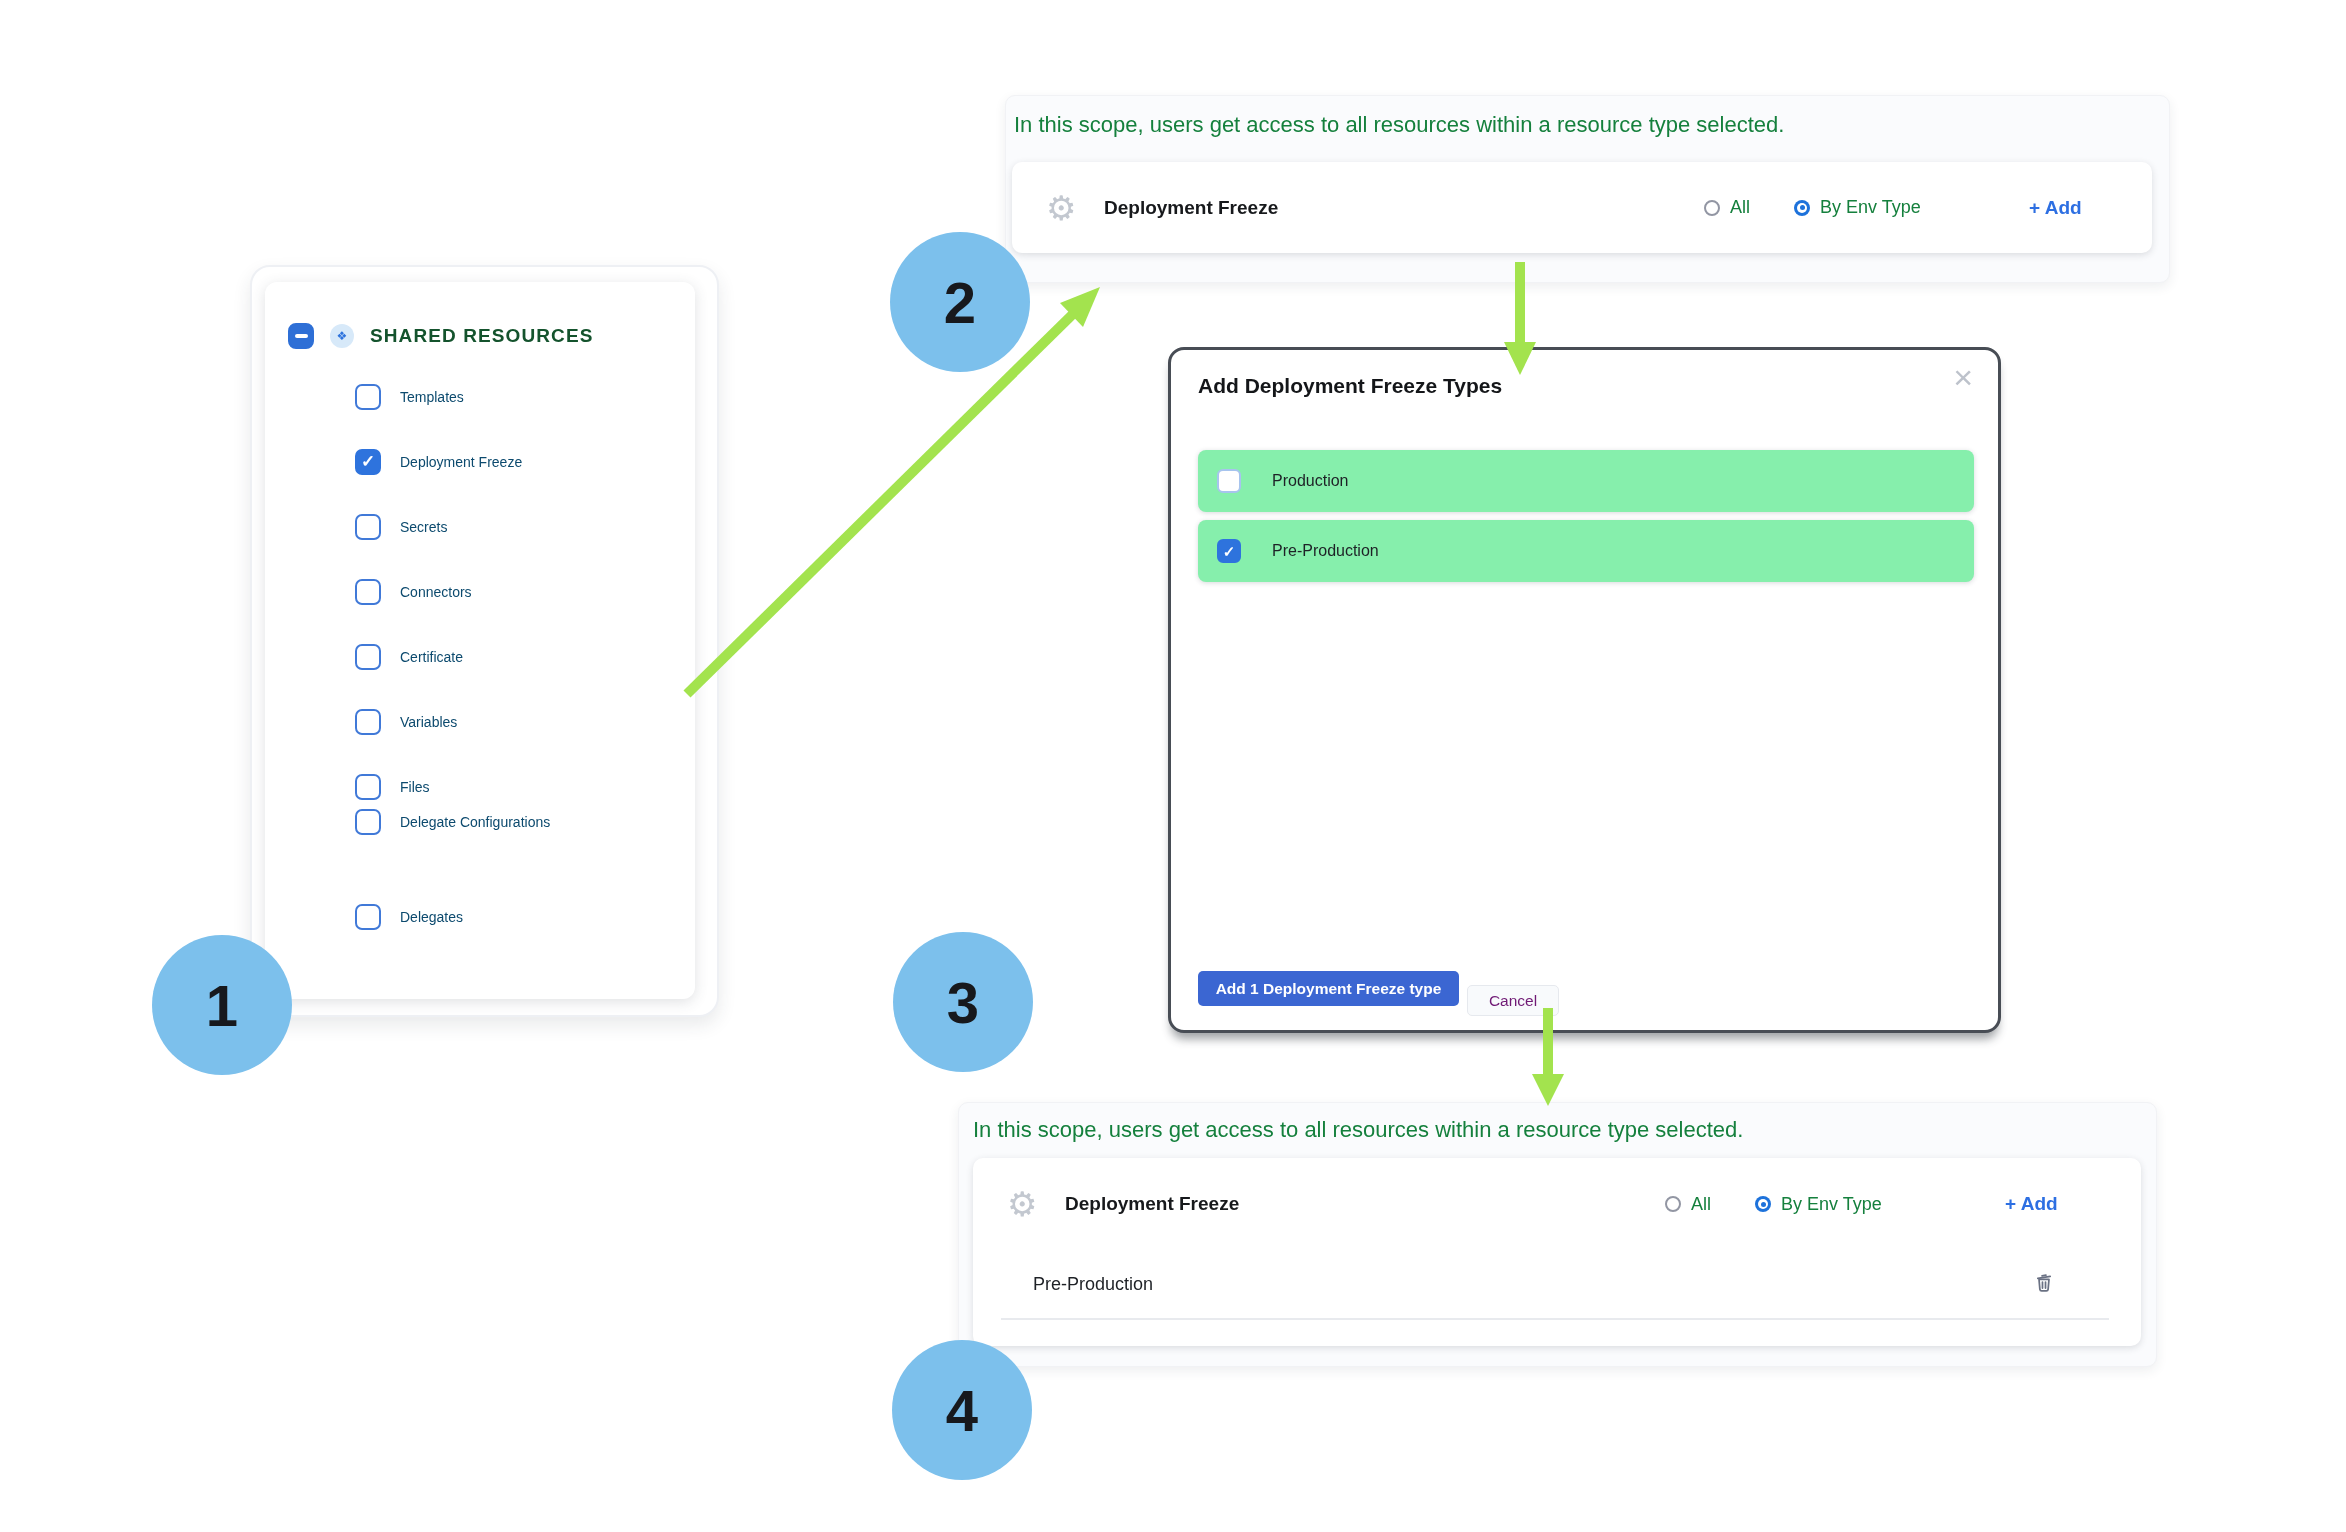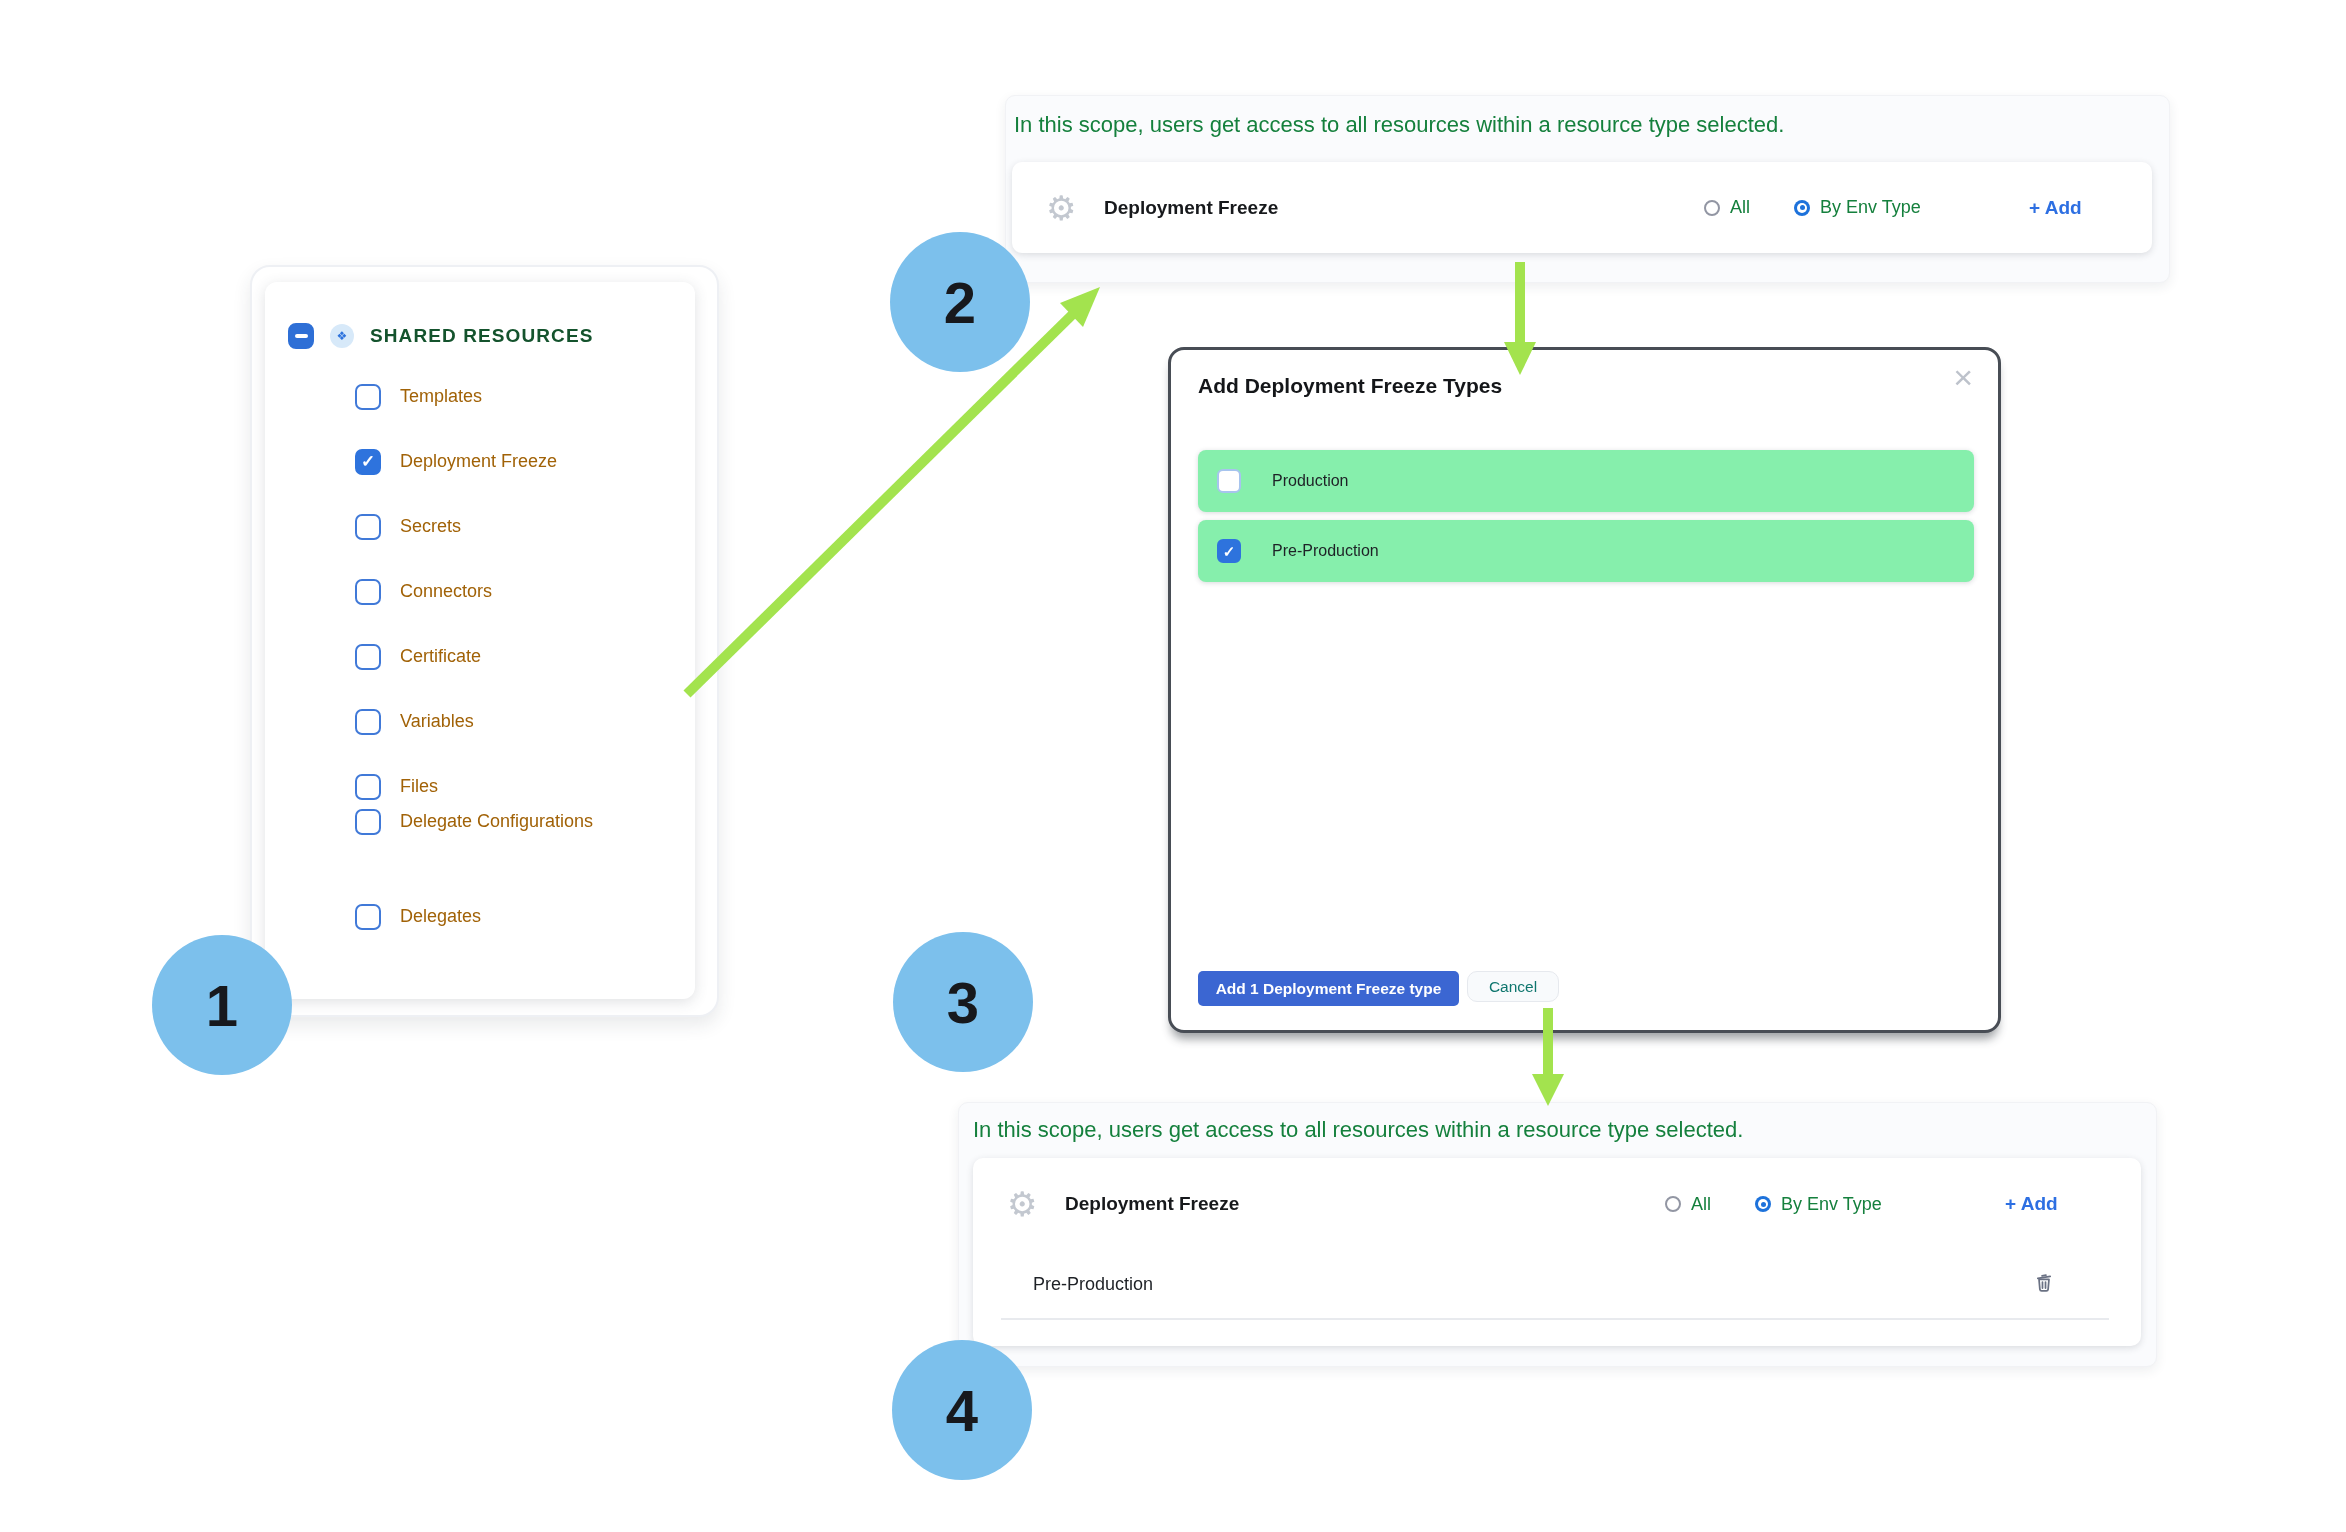--- a/index.html
+++ b/index.html
@@ -18,21 +18,21 @@
     background:#fff;border-radius:12px;
     box-shadow:0 3px 14px rgba(60,66,82,.16);z-index:3;
   }
   .sidebar-header{position:absolute;left:23px;top:41px;height:26px;display:flex;align-items:center;gap:16px;}
   .sidebar-title{font-size:19px;font-weight:600;letter-spacing:1.1px;color:#14532d;}
   .res-icon-circle{
     width:24px;height:24px;border-radius:50%;background:#d7e9f9;color:#2e73dd;
     display:flex;align-items:center;justify-content:center;font-size:12px;line-height:1;
   }
   .sb-row{position:absolute;left:90px;height:65px;display:flex;align-items:center;gap:19px;}
-  .sb-label{font-size:18px;color:#a16207;}
+  .sb-label{font-size:14px;color:#0c4a6e;}
   
   .cb{width:26px;height:26px;box-sizing:border-box;border:2px solid #4079d8;border-radius:7px;
       background:#fff;display:flex;align-items:center;justify-content:center;flex:0 0 auto;}
   .cb.checked{background:#2e73dd;border-color:#2e73dd;}
   .cb .tick{color:#fff;font-size:17px;font-weight:bold;line-height:1;}
   .cb.indeterminate{background:#2e6fd6;border-color:#2e6fd6;border-radius:8px;}
   .cb .minus-bar{width:13px;height:3.5px;border-radius:2px;background:#fff;}
   
   .scope-panel{
     position:absolute;background:#fafbfd;border:1px solid #f1f2f5;border-radius:10px;
@@ -76,22 +76,22 @@
   .modal-row .cb.checked{border-color:#2e73dd;}
   .modal-row .cb .tick{font-size:15px;}
   .modal-row-label{margin-left:31px;font-size:16px;color:#1e2126;}
   .btn-primary{
     position:absolute;left:27px;top:621px;width:261px;height:35px;box-sizing:border-box;
     background:#3b66d2;border:none;border-radius:5px;color:#fff;font-size:15.5px;font-weight:700;
     font-family:"Liberation Sans",sans-serif;display:flex;align-items:center;justify-content:center;
     white-space:nowrap;cursor:pointer;
   }
   .btn-secondary{
-    position:absolute;left:296px;top:621px;width:92px;height:31px;box-sizing:border-box;
-    background:#f8fafc;border:1px solid #e6e9ee;border-radius:10px;color:#0f766e;font-size:15.5px;
+    position:absolute;left:296px;top:635px;width:92px;height:31px;box-sizing:border-box;
+    background:#f8fafc;border:1px solid #e6e9ee;border-radius:5px;color:#701a75;font-size:15.5px;
     font-family:"Liberation Sans",sans-serif;display:flex;align-items:center;justify-content:center;
     cursor:pointer;
   }
   
   .step-circle{
     position:absolute;width:140px;height:140px;border-radius:50%;background:#7cc0ec;
     display:flex;align-items:center;justify-content:center;
     font-size:58px;font-weight:600;color:#17191d;z-index:30;
   }
   .arrow{position:absolute;z-index:20;}

